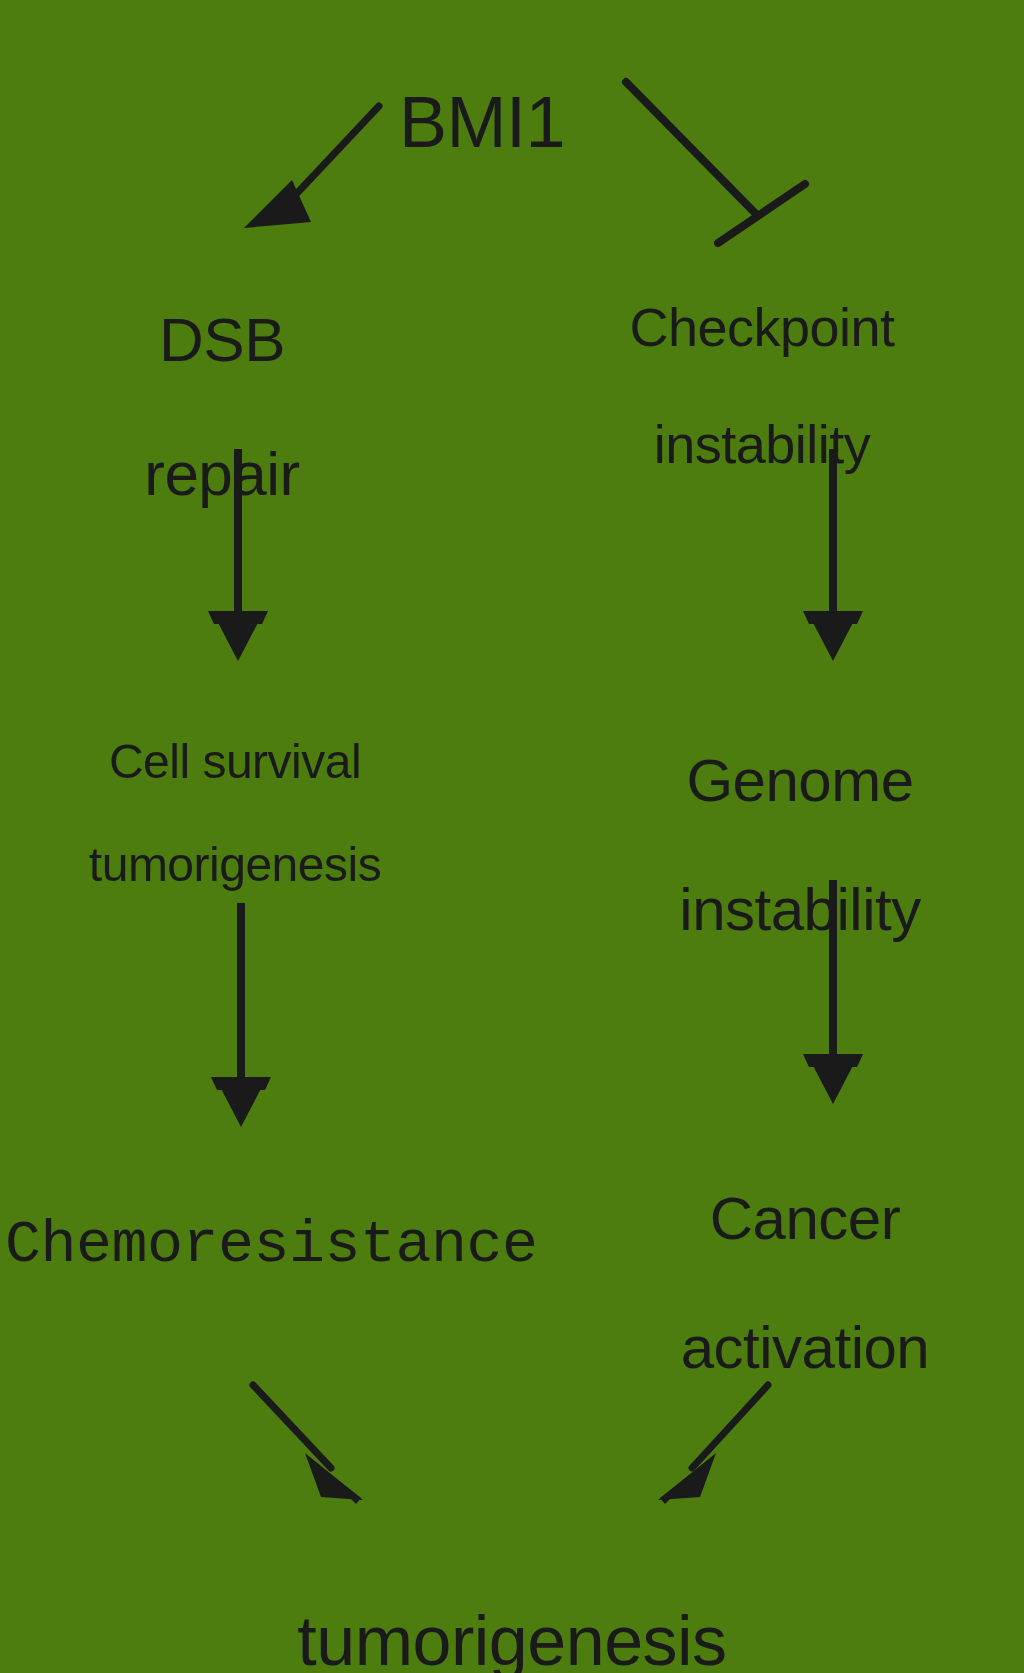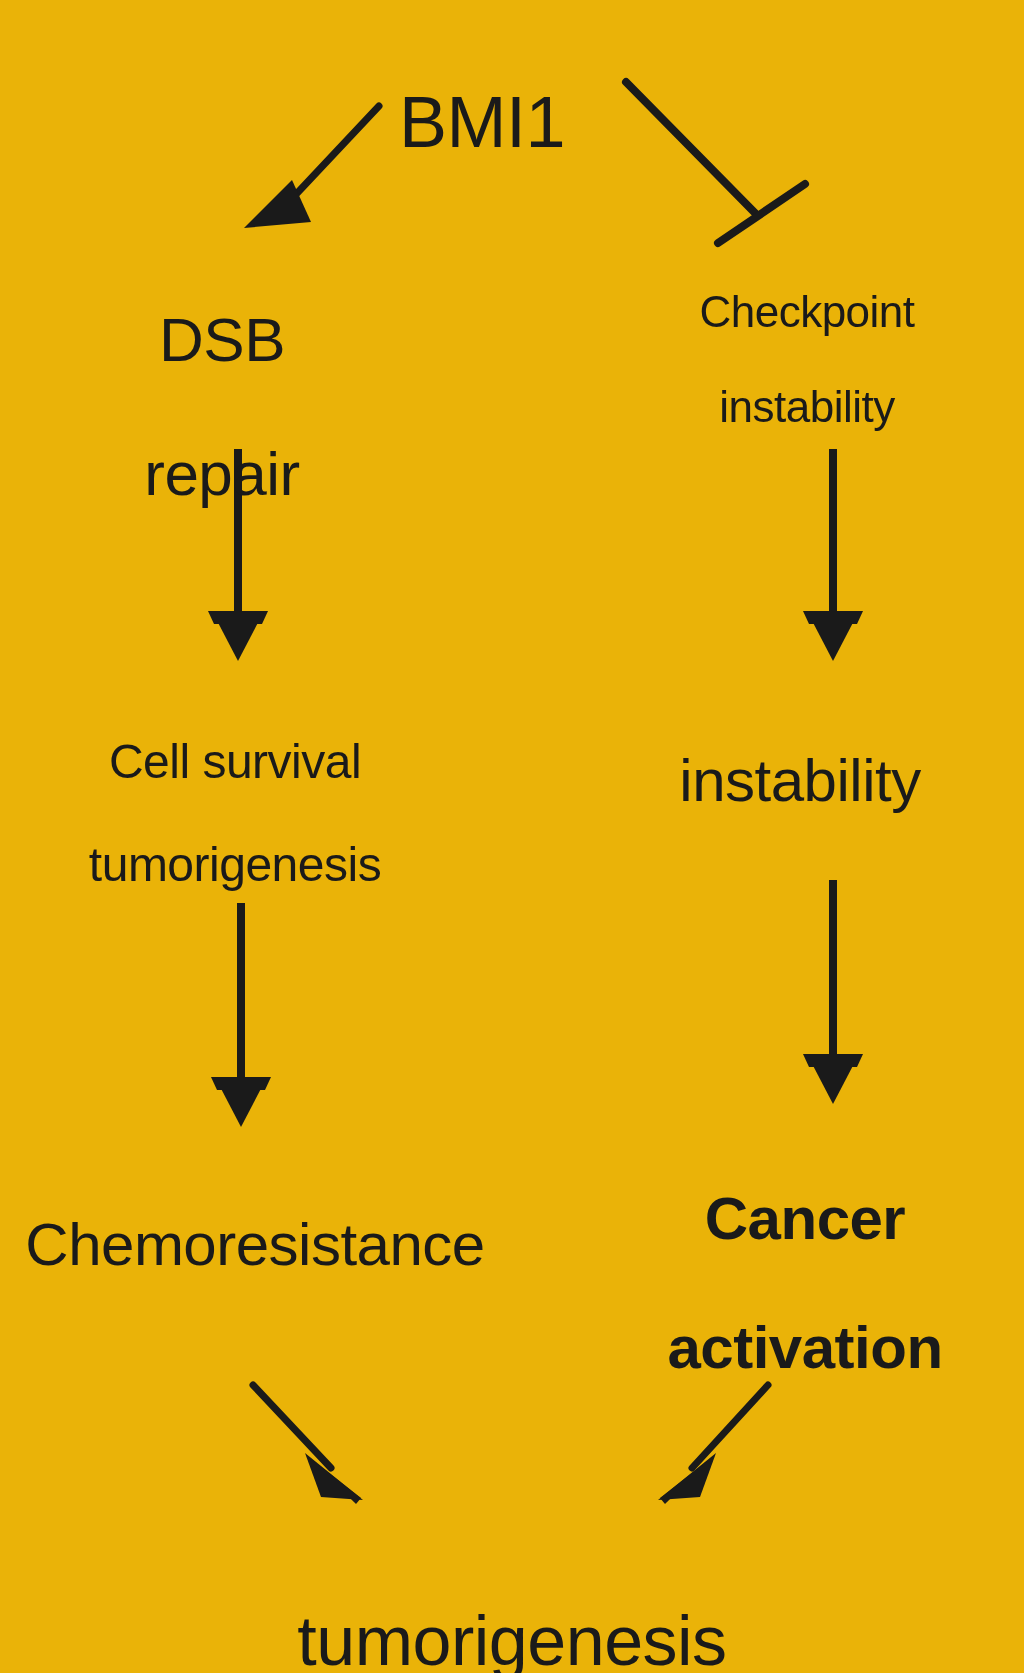--- a/index.html
+++ b/index.html
@@ -9,21 +9,21 @@
     background: #ffffff;
   }
   body {
     font-family: "Liberation Sans", sans-serif;
     color: #1a1a1a;
   }
   #diagram-root {
     position: relative;
     width: 1024px;
     height: 1673px;
-    background: #eab308;
+    background: #4d7c0f;
     overflow: hidden;
   }
   .node {
     position: absolute;
     text-align: center;
     line-height: 1.08;
     color: #1a1a1a;
     white-space: pre-line;
     letter-spacing: -0.5px;
   }
@@ -36,49 +36,49 @@
     width: 440px;
     font-size: 72px;
   }
   #node-dsb-repair {
     left: 22px;
     top: 240px;
     width: 400px;
     font-size: 62px;
   }
   #node-checkpoint-activation {
-    left: 602px;
+    left: 557px;
     top: 240px;
     width: 410px;
-    font-size: 44px;
+    font-size: 54px;
   }
   #node-cell-survival {
     left: 20px;
     top: 684px;
     width: 430px;
     font-size: 48px;
   }
   #node-genome-instability {
     left: 600px;
     top: 684px;
     width: 400px;
     font-size: 60px;
   }
   #node-chemoresistance {
     left: 5px;
     top: 1148px;
     width: 500px;
     font-size: 60px;
+    font-family: Liberation Mono, monospace;
   }
   #node-cancer-evolution {
     left: 610px;
     top: 1122px;
     width: 390px;
     font-size: 60px;
-    font-weight: bold;
   }
   #node-tumorigenesis {
     left: 212px;
     top: 1528px;
     width: 600px;
     font-size: 70px;
   }
   #edge-layer {
     position: absolute;
     left: 0;
@@ -164,20 +164,21 @@
     <span class="node-line">Checkpoint</span>
     <span class="node-line">instability</span>
   </div>
 
   <div class="node" id="node-cell-survival">
     <span class="node-line">Cell survival</span>
     <span class="node-line">tumorigenesis</span>
   </div>
 
   <div class="node" id="node-genome-instability">
+    <span class="node-line">Genome</span>
     <span class="node-line">instability</span>
   </div>
 
   <div class="node" id="node-chemoresistance">
     <span class="node-line">Chemoresistance</span>
   </div>
 
   <div class="node" id="node-cancer-evolution">
     <span class="node-line">Cancer</span>
     <span class="node-line">activation</span>

